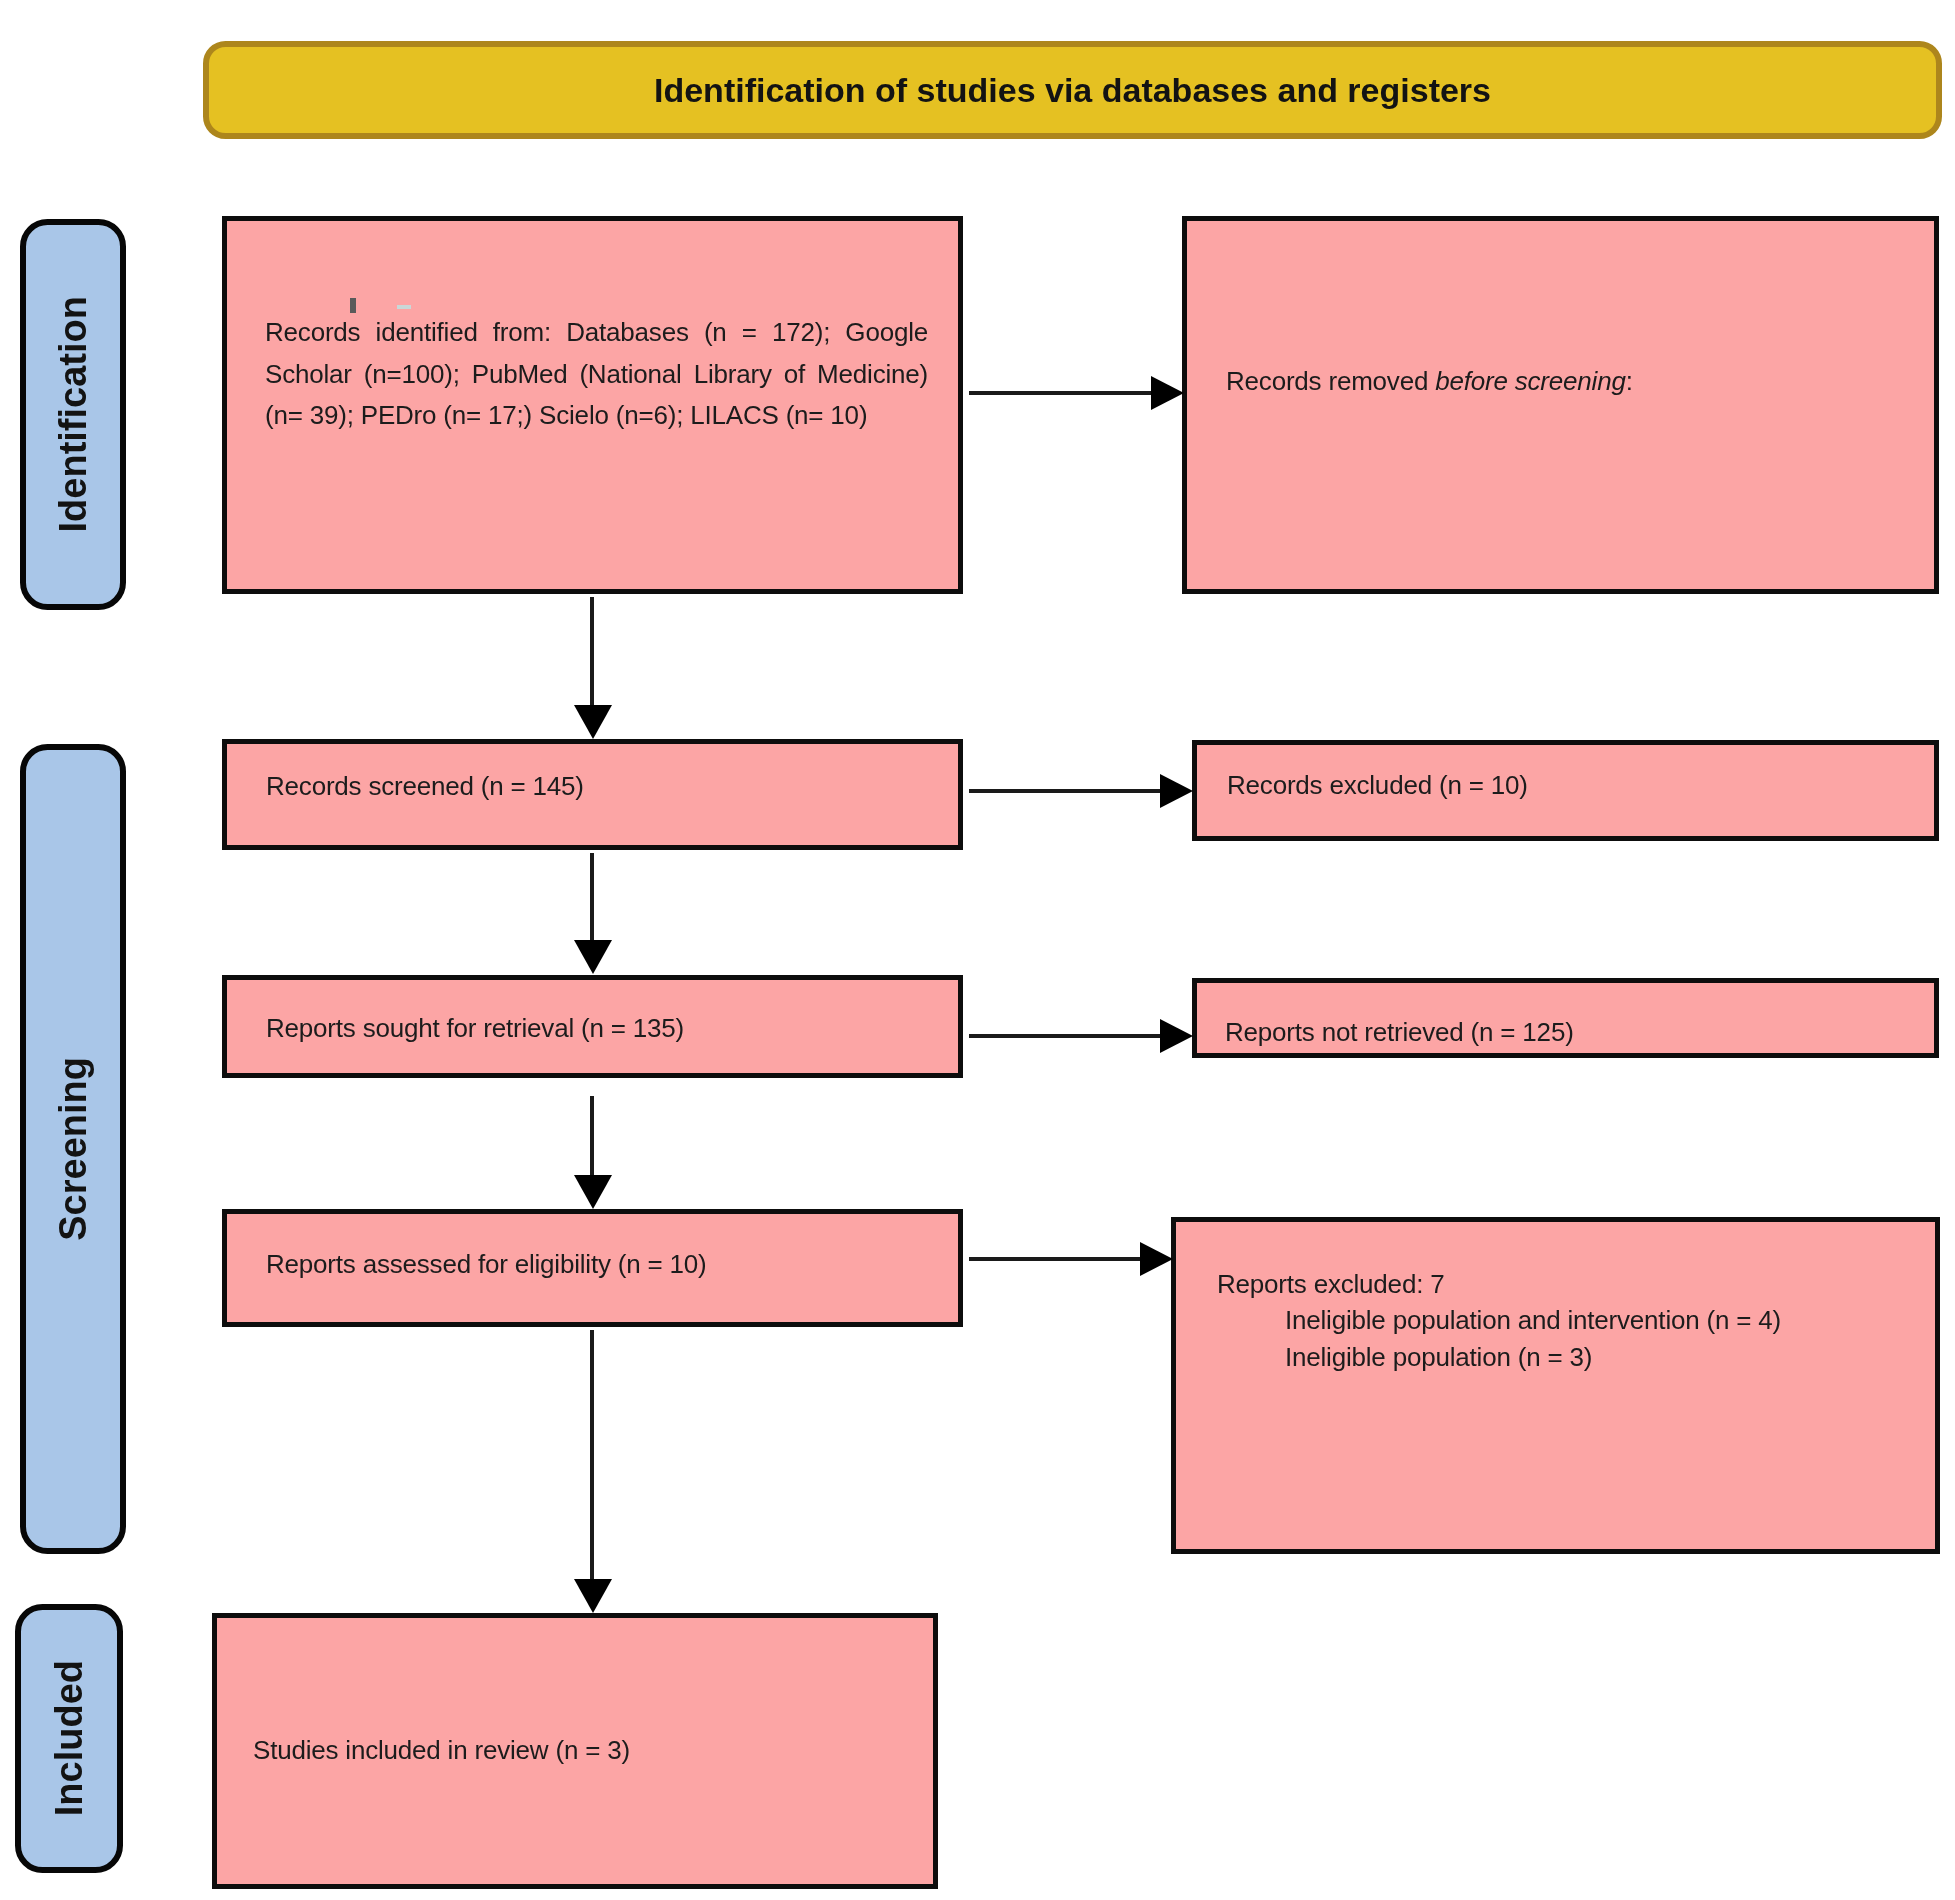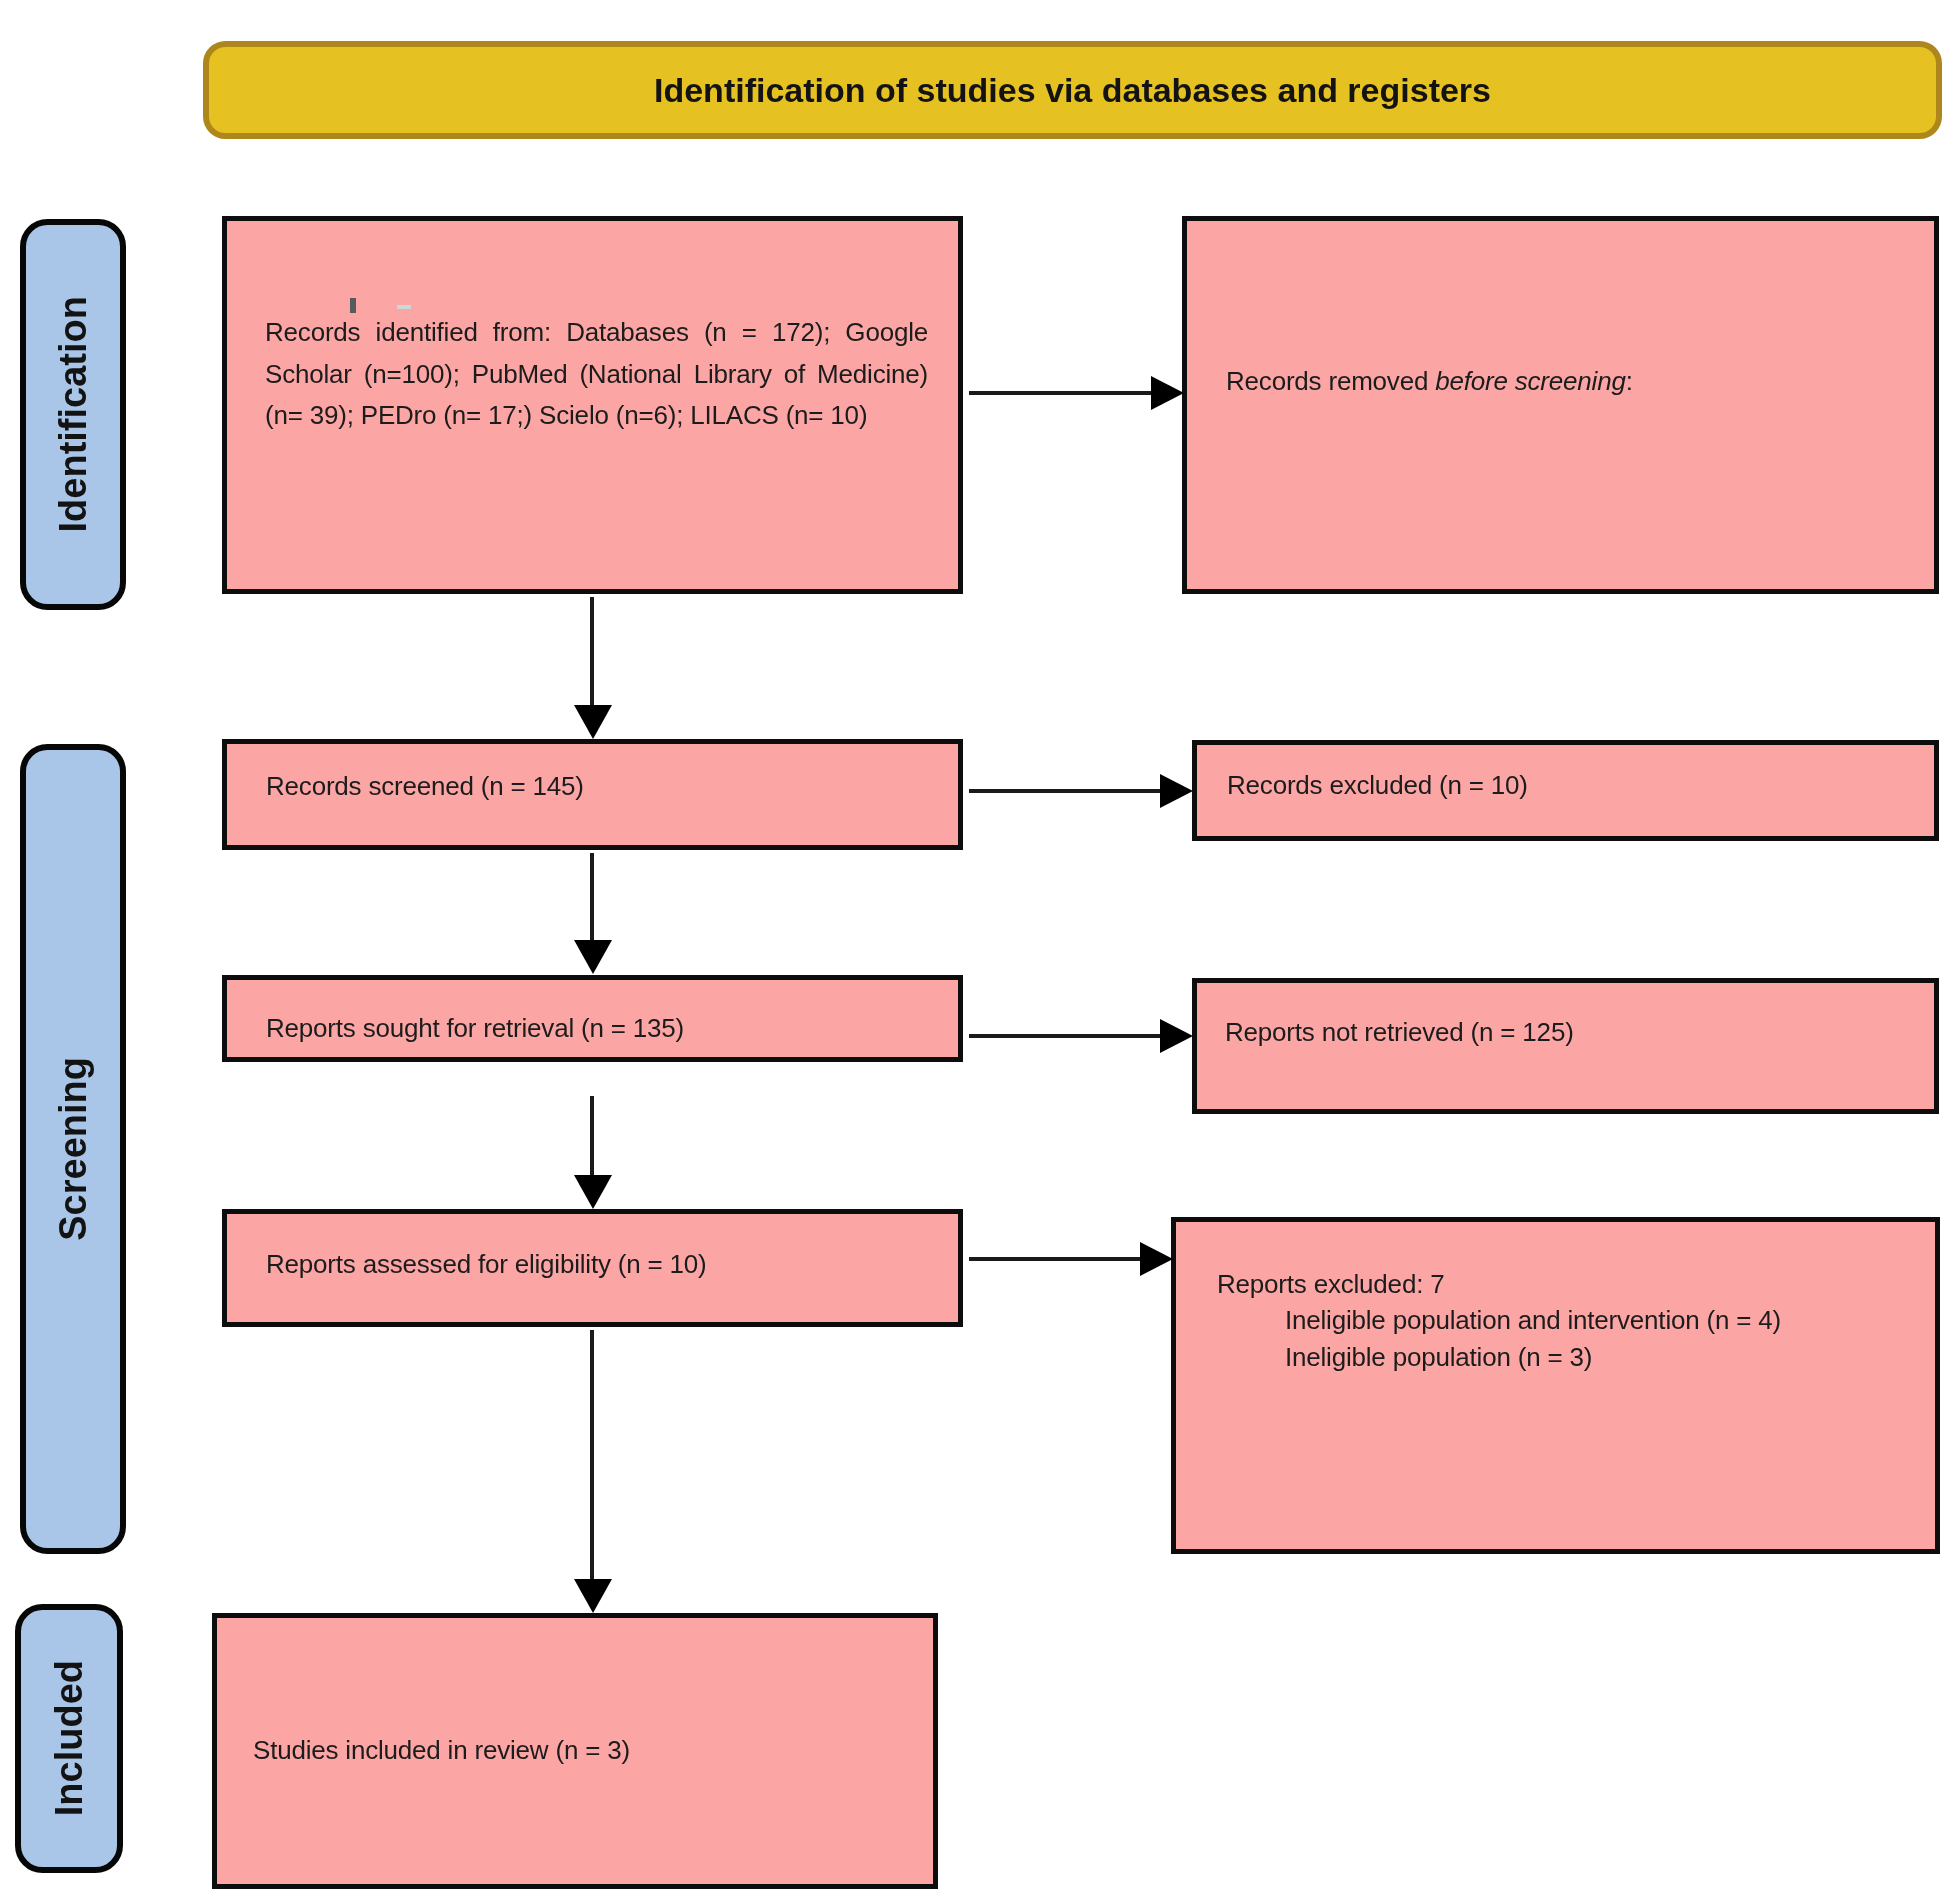--- a/index.html
+++ b/index.html
@@ -40,22 +40,22 @@
 
   
   .wbox{
     position:absolute;background:#fca5a5;border:5.6px solid #0d0d0d;
     box-sizing:border-box;
   }
   #box-identified{left:222px;top:216px;width:741px;height:378px;}
   #box-removed{left:1182px;top:216px;width:757px;height:378px;}
   #box-screened{left:222px;top:739px;width:741px;height:111px;}
   #box-excluded{left:1192px;top:740px;width:747px;height:101px;}
-  #box-sought{left:222px;top:975px;width:741px;height:87px;}
-  #box-notretrieved{left:1192px;top:978px;width:747px;height:136px;}
+  #box-sought{left:222px;top:975px;width:741px;height:103px;}
+  #box-notretrieved{left:1192px;top:978px;width:747px;height:80px;}
   #box-assessed{left:222px;top:1209px;width:741px;height:118px;}
   #box-reportsexcluded{left:1171px;top:1217px;width:769px;height:337px;}
   #box-included{left:212px;top:1613px;width:726px;height:276px;}
 
   .box-text{
     position:absolute;font-size:26px;line-height:1.5;color:#1c1c1c;
     letter-spacing:-0.2px;
   }
   #box-identified .box-text{left:38px;right:30px;top:91px;text-align:justify;line-height:1.6;}
   #box-removed .box-text{left:39px;right:25px;top:141px;line-height:1.48;}

